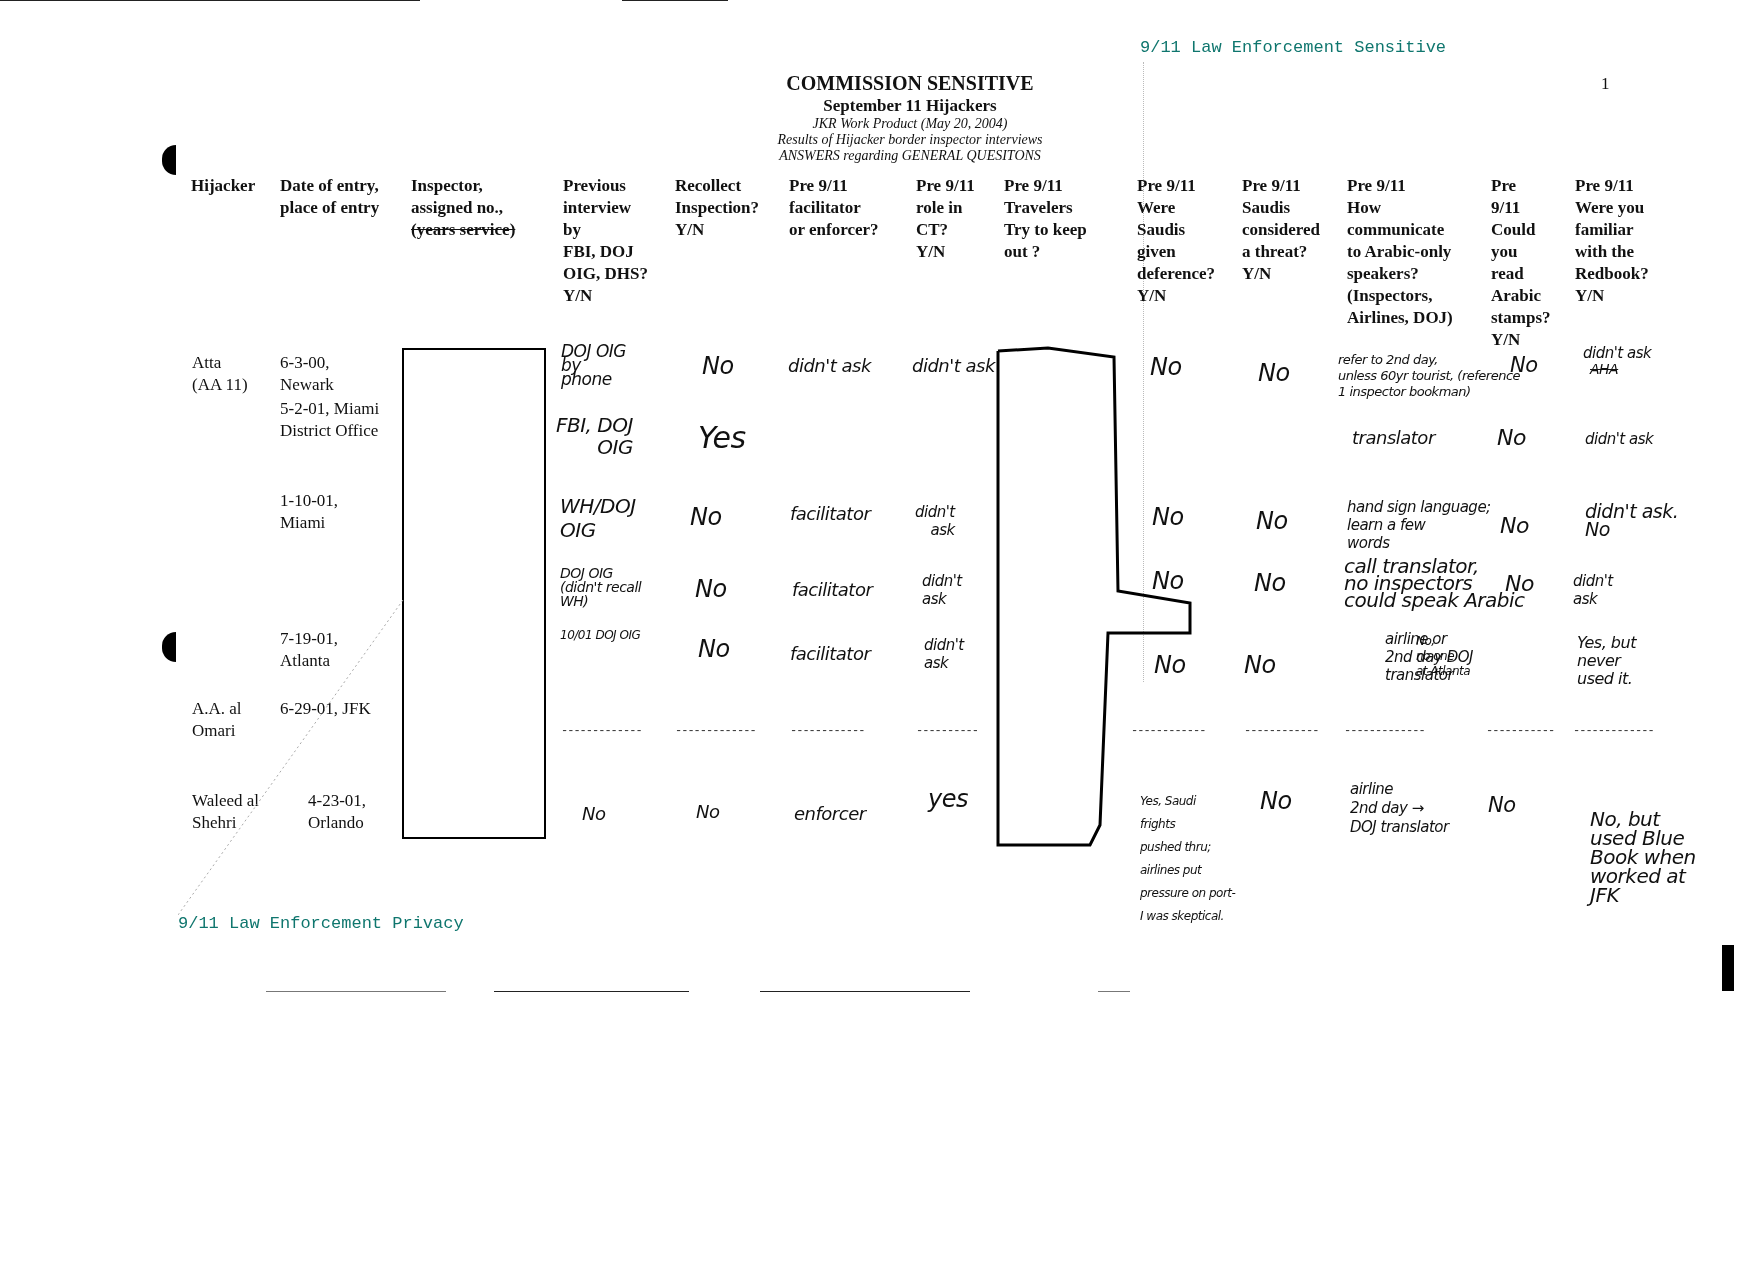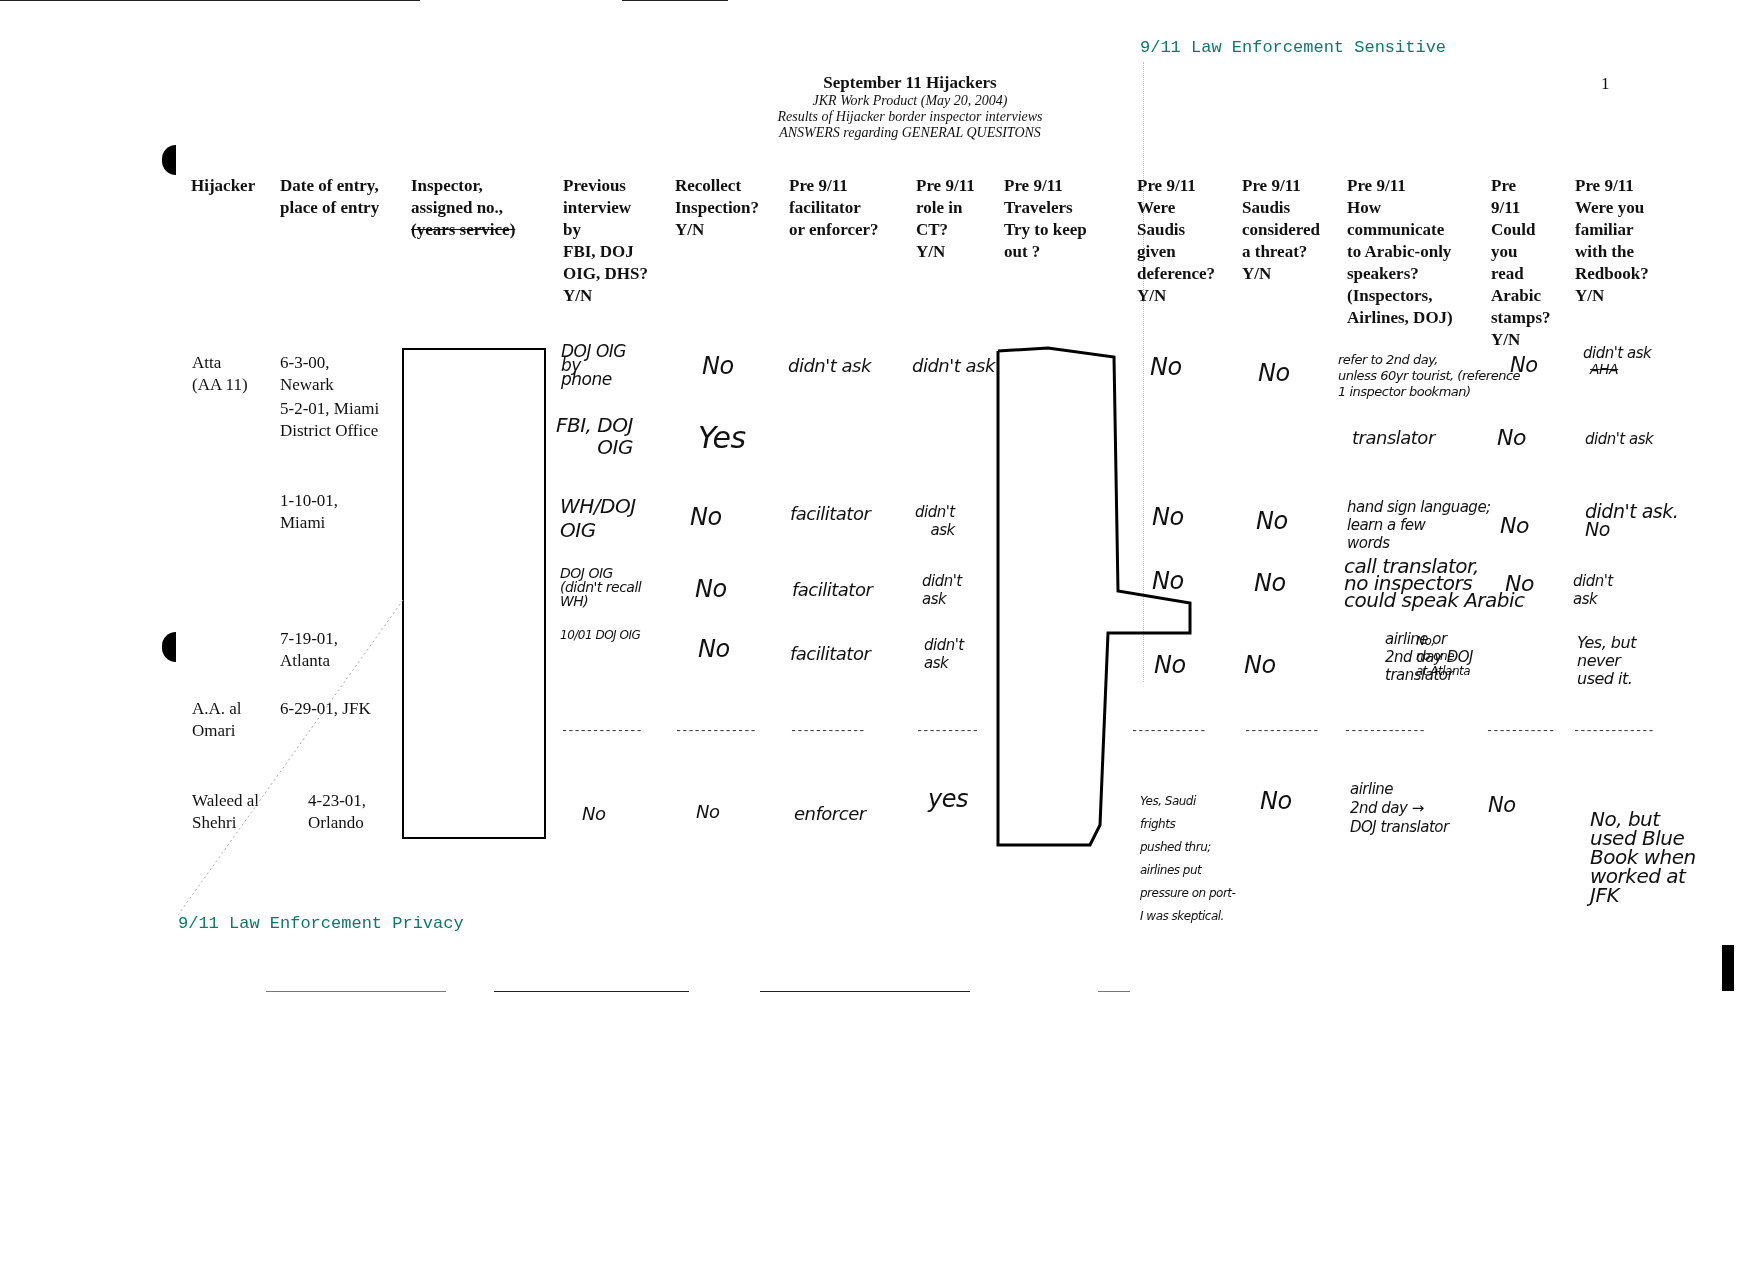--- a/index.html
+++ b/index.html
@@ -21,20 +21,21 @@
   .edge-bar { background: #000; }
   .scanline { height: 1px; background: #777; }
 </style>
 </head>
 <body>
 
 <div class="abs mono" style="left:1140px; top:38px;">9/11 Law Enforcement Sensitive</div>
 <div class="abs" style="left:1601px; top:74px; font-size:17px;">1</div>
 
 <div class="abs" style="left:700px; top:72px; width:420px;">
+  <div class="title">COMMISSION SENSITIVE</div>
   <div class="subtitle" style="margin-top:1px;">September 11 Hijackers</div>
   <div class="ital">JKR  Work Product (May 20, 2004)</div>
   <div class="ital">Results of Hijacker border inspector interviews</div>
   <div class="ital">ANSWERS regarding GENERAL QUESITONS</div>
 </div>
 
 <div class="abs" style="left:1143px; top:62px; width:0; height:620px; border-left:1px dotted #bbb;"></div>
 
 <div class="abs punch" style="left:162px; top:145px;"></div>
 <div class="abs punch" style="left:162px; top:632px;"></div>

